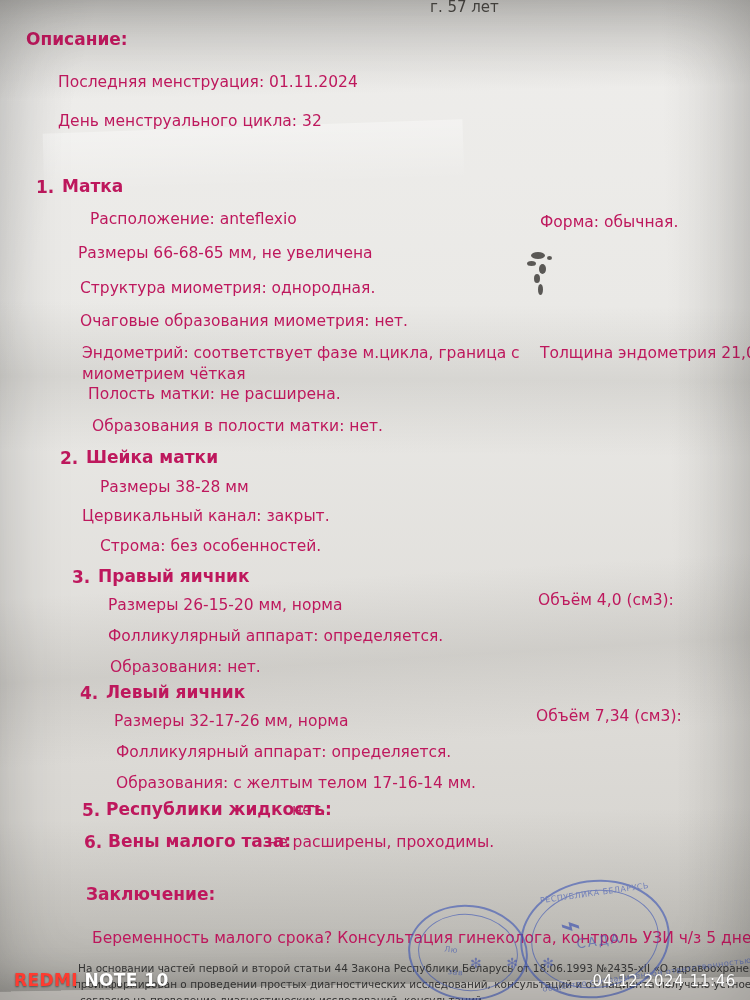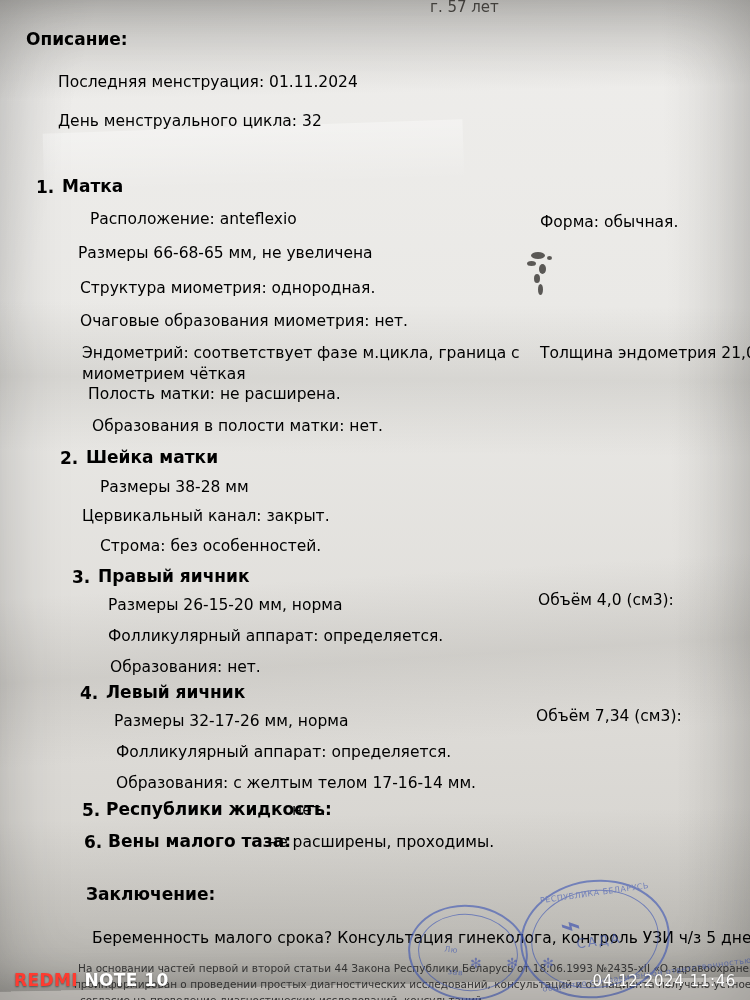--- a/index.html
+++ b/index.html
@@ -71,21 +71,21 @@
     left: 0; top: 0;
     width: 750px;
     height: 1000px;
     color: #1b1b1b;
   }
   .line {
     position: absolute;
     white-space: nowrap;
     font-size: 15.5px;
     line-height: 1.1;
-    color: #000000;
+    color: #be185d;
   }
   .top-cut {
     position: absolute;
     left: 430px; top: -2px;
     font-size: 15px;
     color: #33302c;
     white-space: nowrap;
     opacity: 0.85;
   }
   .heading {

